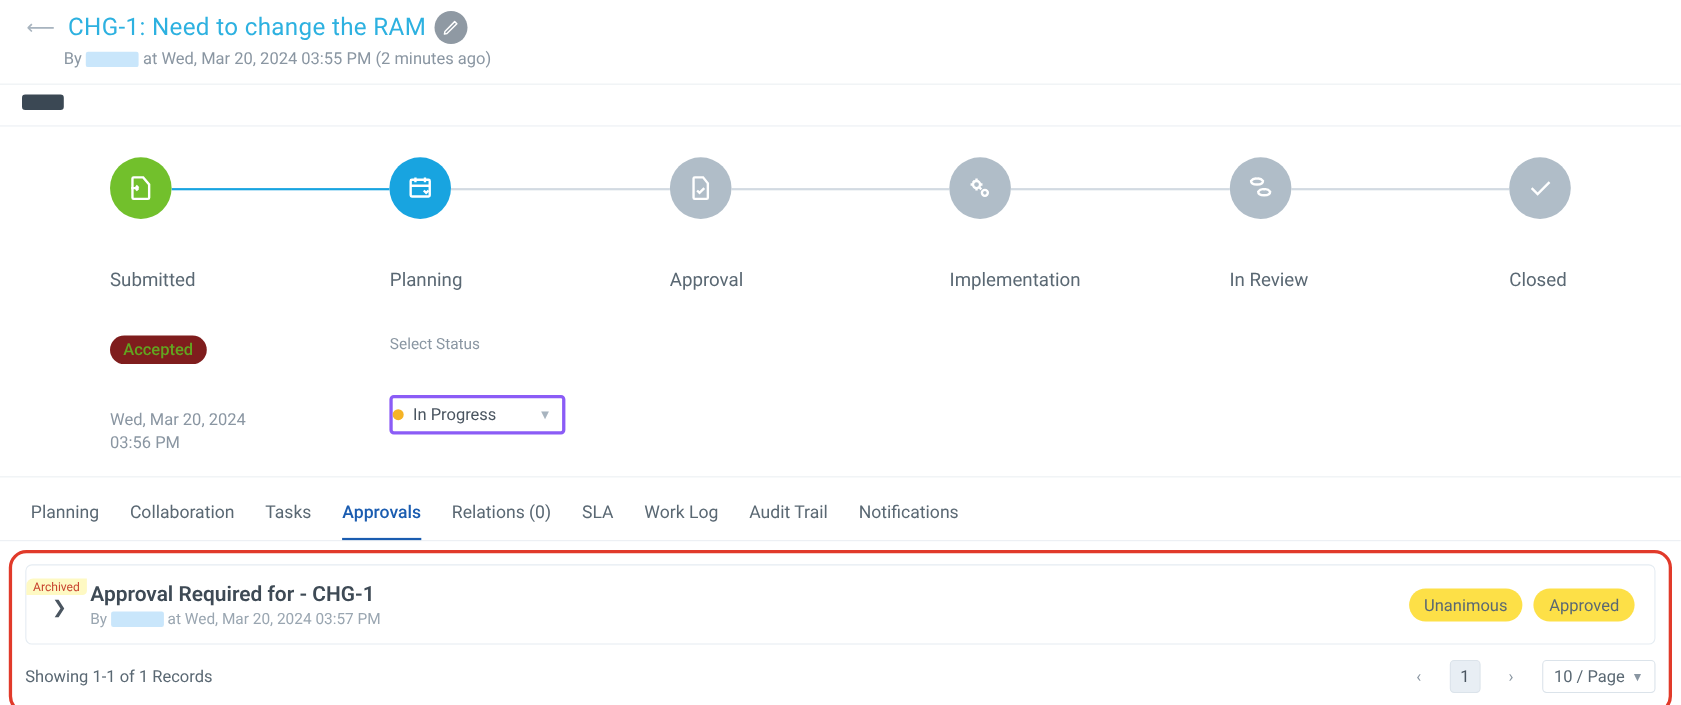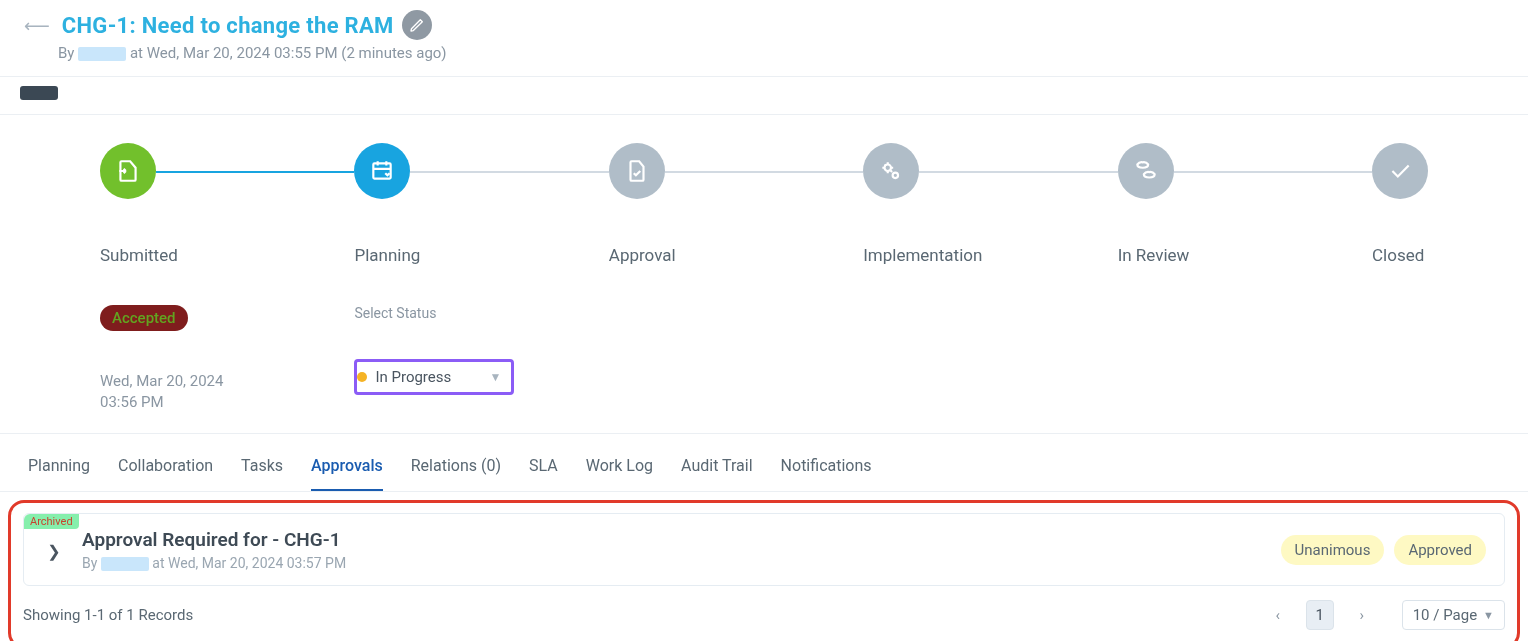--- a/index.html
+++ b/index.html
@@ -24,21 +24,21 @@
   }
   .back-arrow {
     color: #a8b4bf;
     font-size: 18px;
     cursor: pointer;
     padding: 0 4px;
   }
   .header-title {
     color: #2db1e0;
     font-size: 22px;
-    font-weight: 700;
+    font-weight: 400;
     letter-spacing: 0.3px;
   }
   .edit-btn {
     width: 30px; height: 30px;
     border-radius: 50%;
     background: #8f99a3;
     display: inline-flex;
     align-items: center;
     justify-content: center;
     cursor: pointer;
@@ -194,22 +194,22 @@
   .approval-card {
     border: 1px solid #e5ecf2;
     border-radius: 6px;
     padding: 14px 18px 14px 18px;
     position: relative;
     display: flex;
     align-items: center;
   }
   .archived-tag {
     position: absolute;
-    top: 0; left: 0;
-    background: #86efac;
+    top: 12px; left: 0;
+    background: #fef9c3;
     color: #c8432f;
     font-size: 11px;
     padding: 1px 6px;
     border-top-left-radius: 6px;
     border-bottom-right-radius: 4px;
   }
   .expander {
     width: 24px; height: 24px;
     display: inline-flex;
     align-items: center;
@@ -231,21 +231,21 @@
     font-size: 14px;
     color: #9aa6b1;
   }
   .approval-badges {
     display: flex;
     gap: 10px;
   }
   .pill {
     padding: 6px 14px;
     border-radius: 16px;
-    background: #fef9c3;
+    background: #fde047;
     color: #5a6873;
     font-size: 15px;
   }
 
   
   .pagination-row {
     display: flex;
     align-items: center;
     justify-content: space-between;
     margin-top: 14px;
@@ -273,21 +273,20 @@
   }
   .page-size {
     border: 1px solid #dbe3ea;
     border-radius: 4px;
     padding: 5px 10px;
     display: inline-flex;
     align-items: center;
     gap: 6px;
     cursor: pointer;
     font-size: 15px;
-    margin-left: 12px;
   }
   .page-size-caret { font-size: 11px; color: #8a96a2; }
 </style>
 </head>
 <body>
 
 <div class="header">
   <div class="header-title-row">
     <span class="back-arrow">⟵</span>
     <span class="header-title">CHG-1: Need to change the RAM</span>

